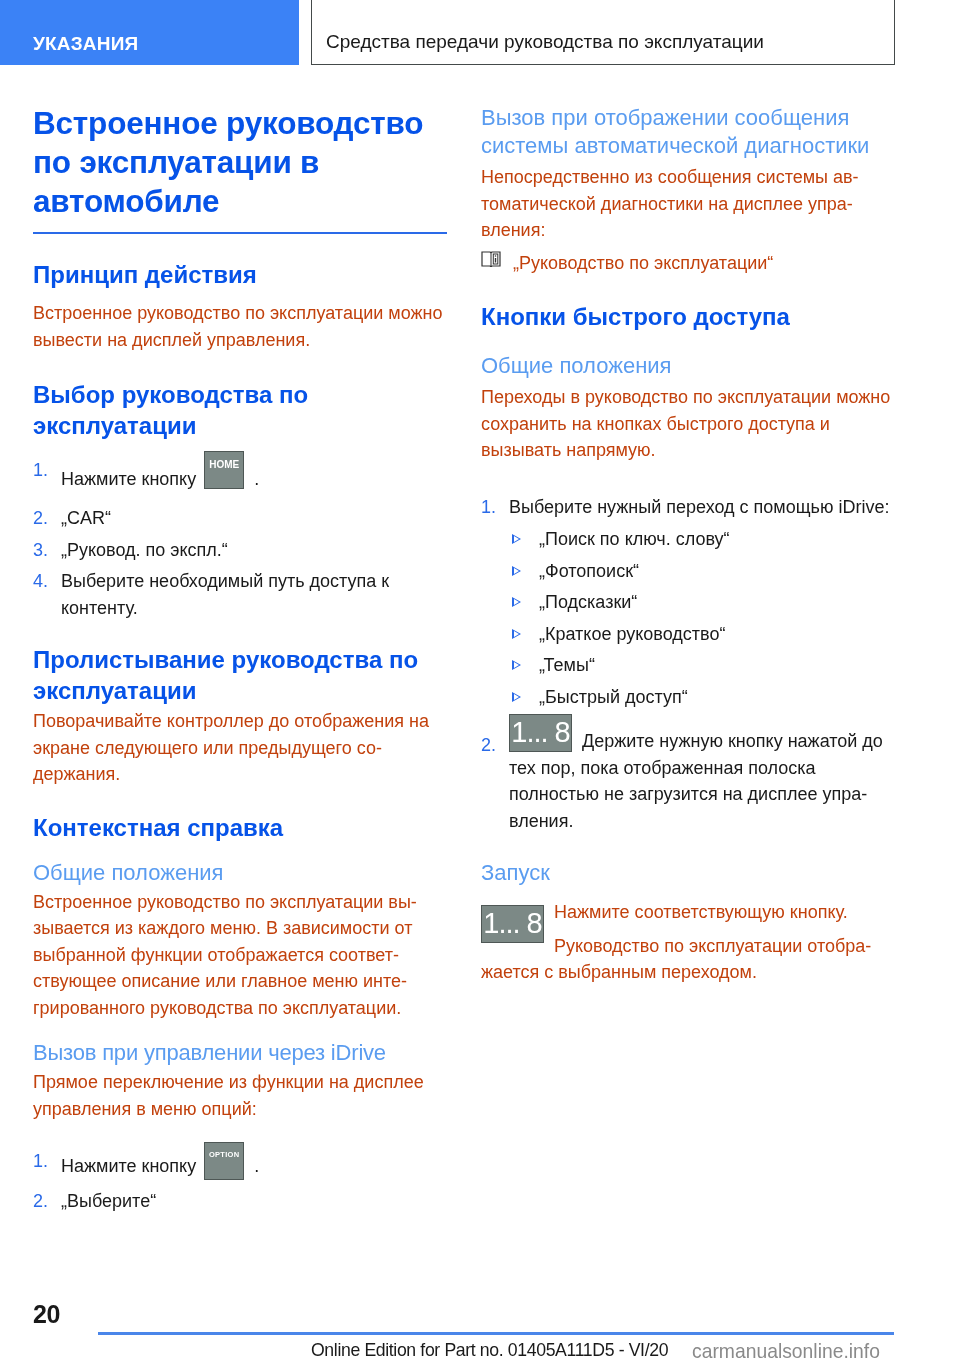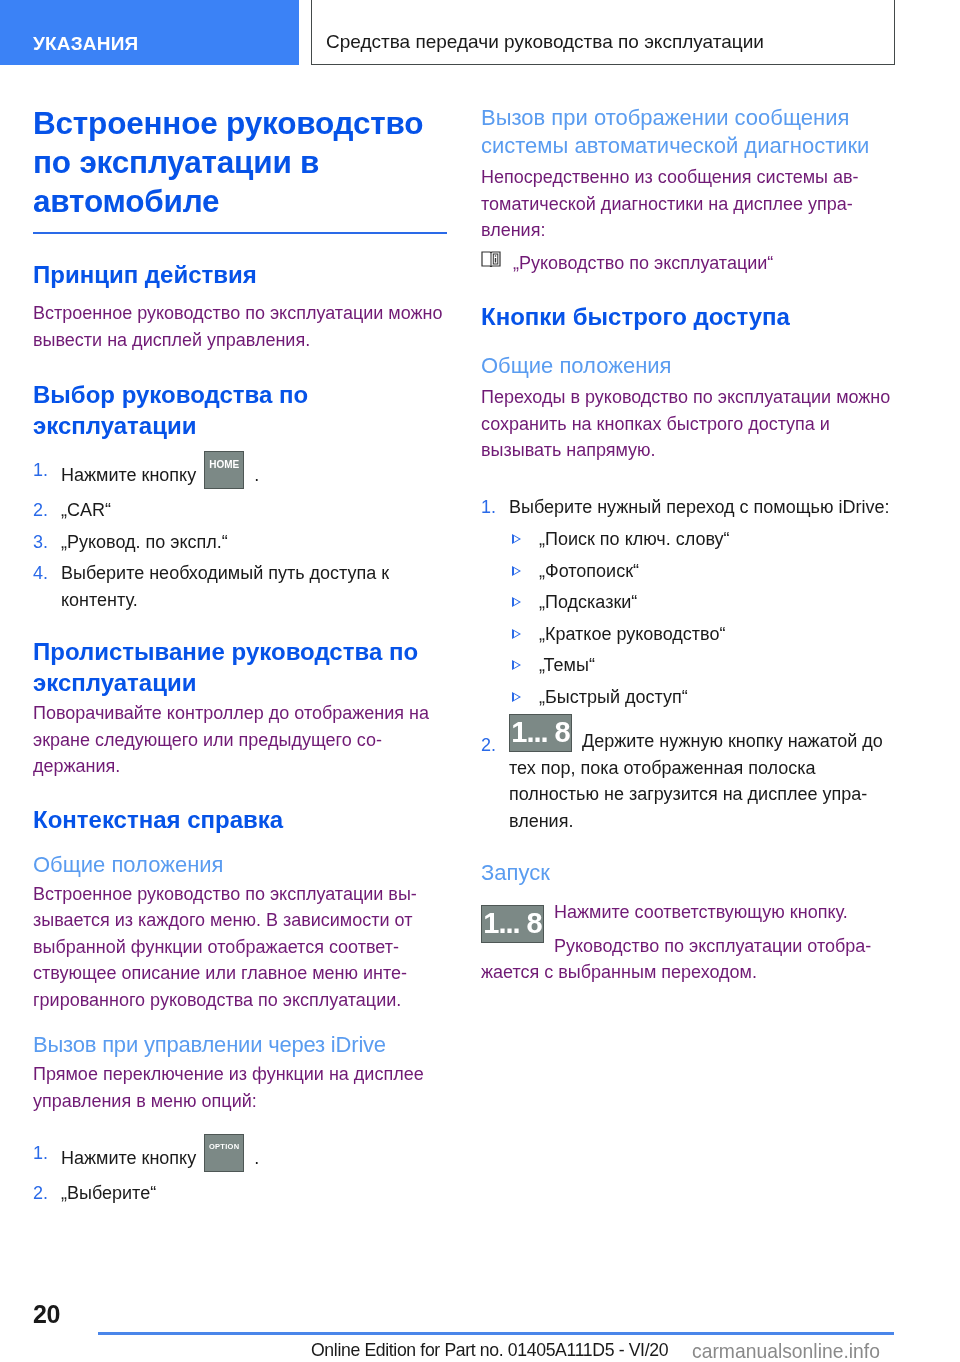--- a/index.html
+++ b/index.html
@@ -27,21 +27,21 @@
     font-weight: bold; letter-spacing: -0.2px;
   }
   .h1-rule { height: 2px; background: #2a6ae8; margin: 11px 0 0 0; width: 414px; }
   h2 {
     margin: 0; color: #0653e8; font-size: 24px; line-height: 31px; font-weight: bold;
   }
   h3 {
     margin: 0; color: #5a9cf0; font-size: 22px; line-height: 28px; font-weight: normal;
   }
   p {
-    margin: 0; font-size: 18px; line-height: 26.5px; color: #701a75;
+    margin: 0; font-size: 18px; line-height: 26.5px; color: #c2410c;
   }
   .ol { margin: 0; padding: 0; list-style: none; }
   .ol .li { position: relative; padding-left: 28px; font-size: 18px; line-height: 26.5px; margin-bottom: 5px; }
   .ol .num { position: absolute; left: 0; top: 0; color: #2a6ae8; }
   .ul { margin: 0; padding: 0; list-style: none; }
   .ul .li { position: relative; padding-left: 30px; font-size: 18px; line-height: 26.5px; margin-bottom: 5px; }
   .tri {
     position: absolute; left: 3px; top: 8px; width: 0; height: 0;
     border-top: 5.5px solid transparent; border-bottom: 5.5px solid transparent;
     border-left: 9px solid #2a6ae8;
@@ -49,23 +49,23 @@
   .tri::after {
     content: ""; position: absolute; left: -7.5px; top: -3px; width: 0; height: 0;
     border-top: 3px solid transparent; border-bottom: 3px solid transparent;
     border-left: 5px solid #fff;
   }
   .btn-img {
     display: inline-block; background: #7c8986; border: 1.5px solid #4e5755;
     color: #fff; vertical-align: middle; box-sizing: border-box; text-align: center;
     font-weight: bold;
   }
-  .btn-home { width: 40px; height: 38px; font-size: 10px; line-height: 26px; padding-top: 0; margin: 0 10px 0 8px; position: relative; top: -6px; }
+  .btn-home { width: 40px; height: 38px; font-size: 10px; line-height: 26px; padding-top: 0; margin: 0 10px 8px 8px; position: relative; top: -6px; }
   .btn-option { width: 40px; height: 38px; font-size: 7.5px; line-height: 24px; margin: 0 10px 0 8px; position: relative; top: -6px; letter-spacing: 0.3px;}
-  .btn-18 { width: 63px; height: 38px; font-size: 29px; line-height: 34px; font-weight: bold; letter-spacing: -1px; }
+  .btn-18 { width: 63px; height: 38px; font-size: 29px; line-height: 34px; font-weight: normal; letter-spacing: -1px; }
   .book-icon { display: inline-block; vertical-align: middle; margin-right: 12px; position: relative; top: -2px; }
   .footer-num {
     position: absolute; left: 33px; top: 1300px; font-size: 25px; font-weight: bold; color: #1a1a1a;
     letter-spacing: -0.5px;
   }
   .footer-rule { position: absolute; left: 98px; top: 1332px; width: 796px; height: 2.5px; background: #4a86ea; }
   .footer-text { position: absolute; left: 311px; top: 1339px; font-size: 19px; color: #1a1a1a; letter-spacing: -0.4px; transform: scaleX(0.93); transform-origin: left; white-space: nowrap;}
   .watermark { position: absolute; left: 692px; top: 1339px; font-size: 21px; color: #8a8a8a; transform: scaleX(0.92); transform-origin: left; white-space: nowrap; }
 </style>
 </head>

